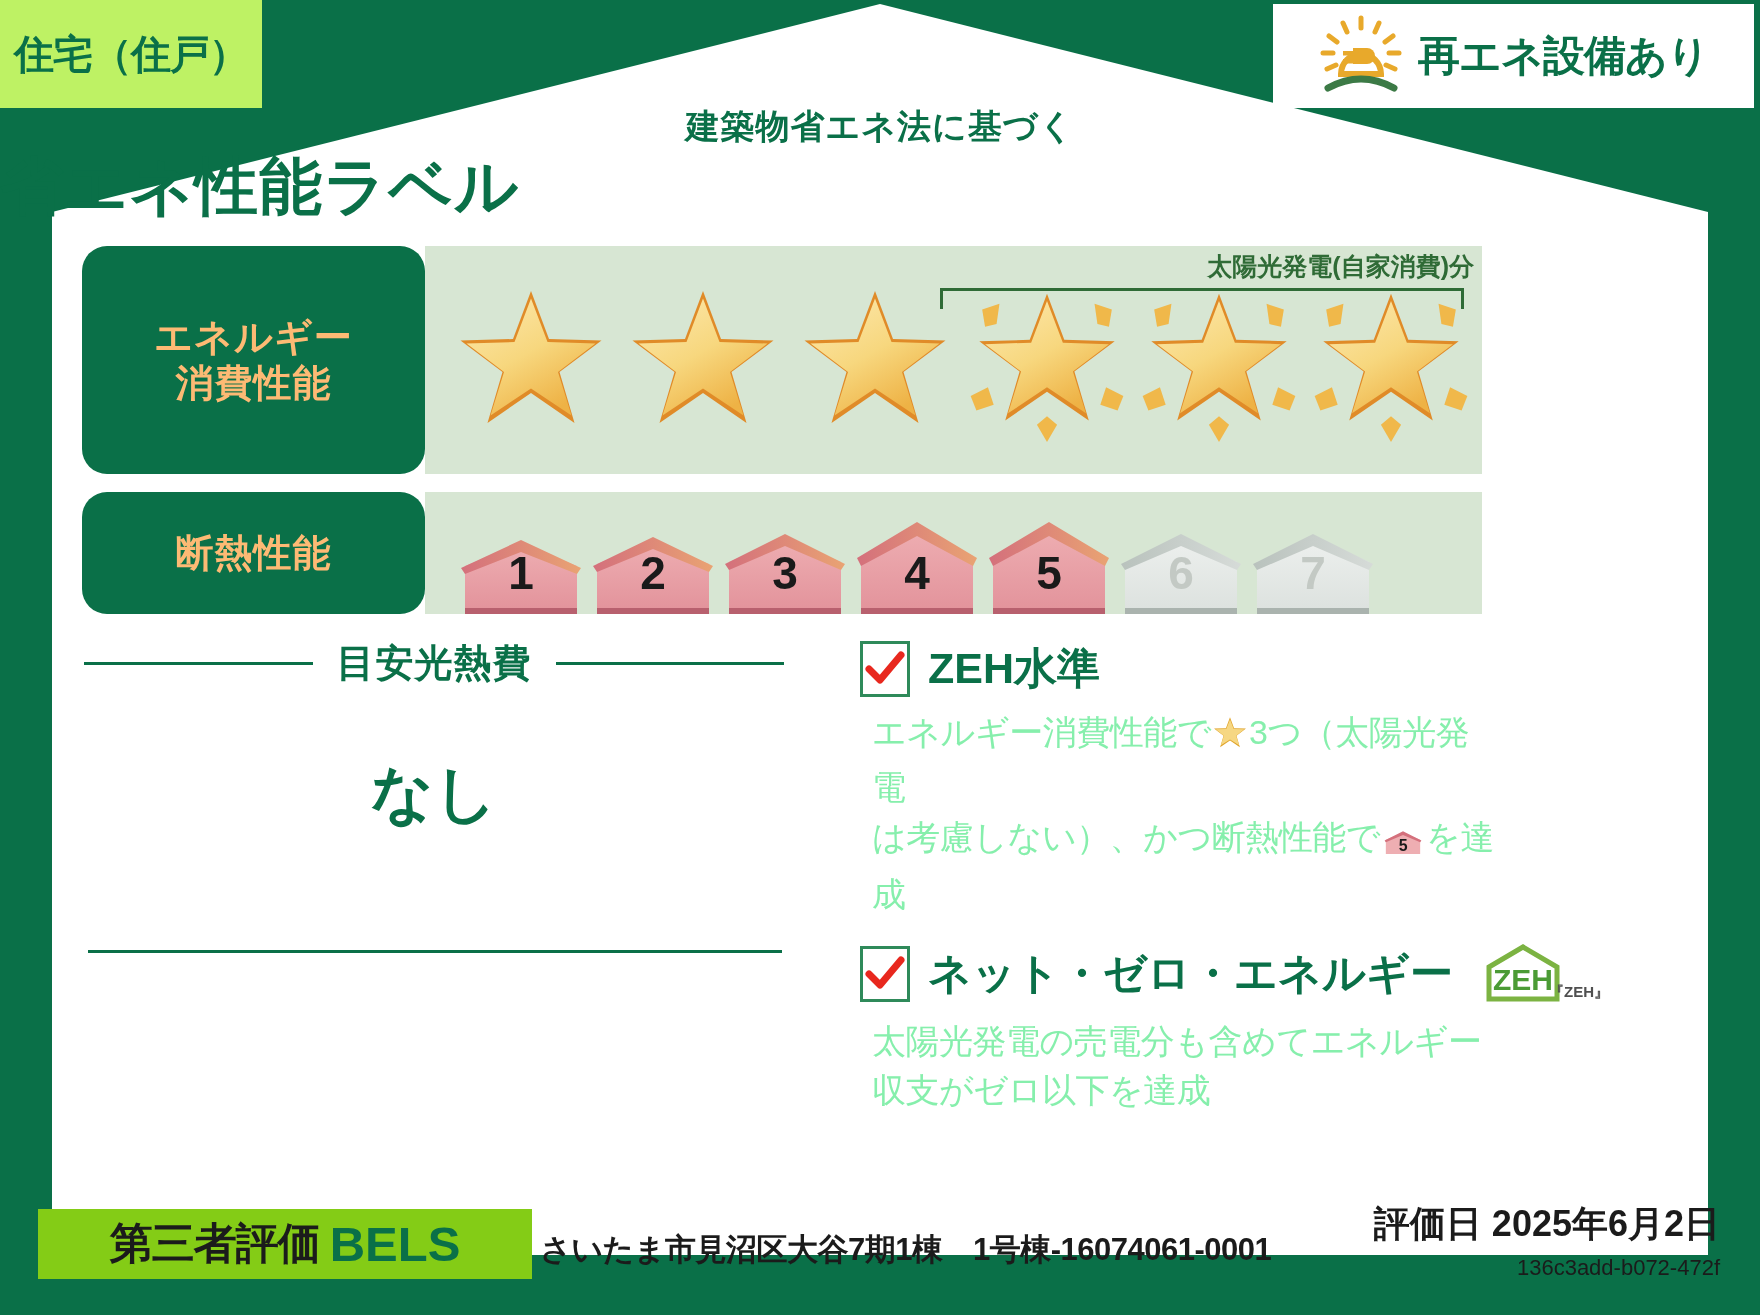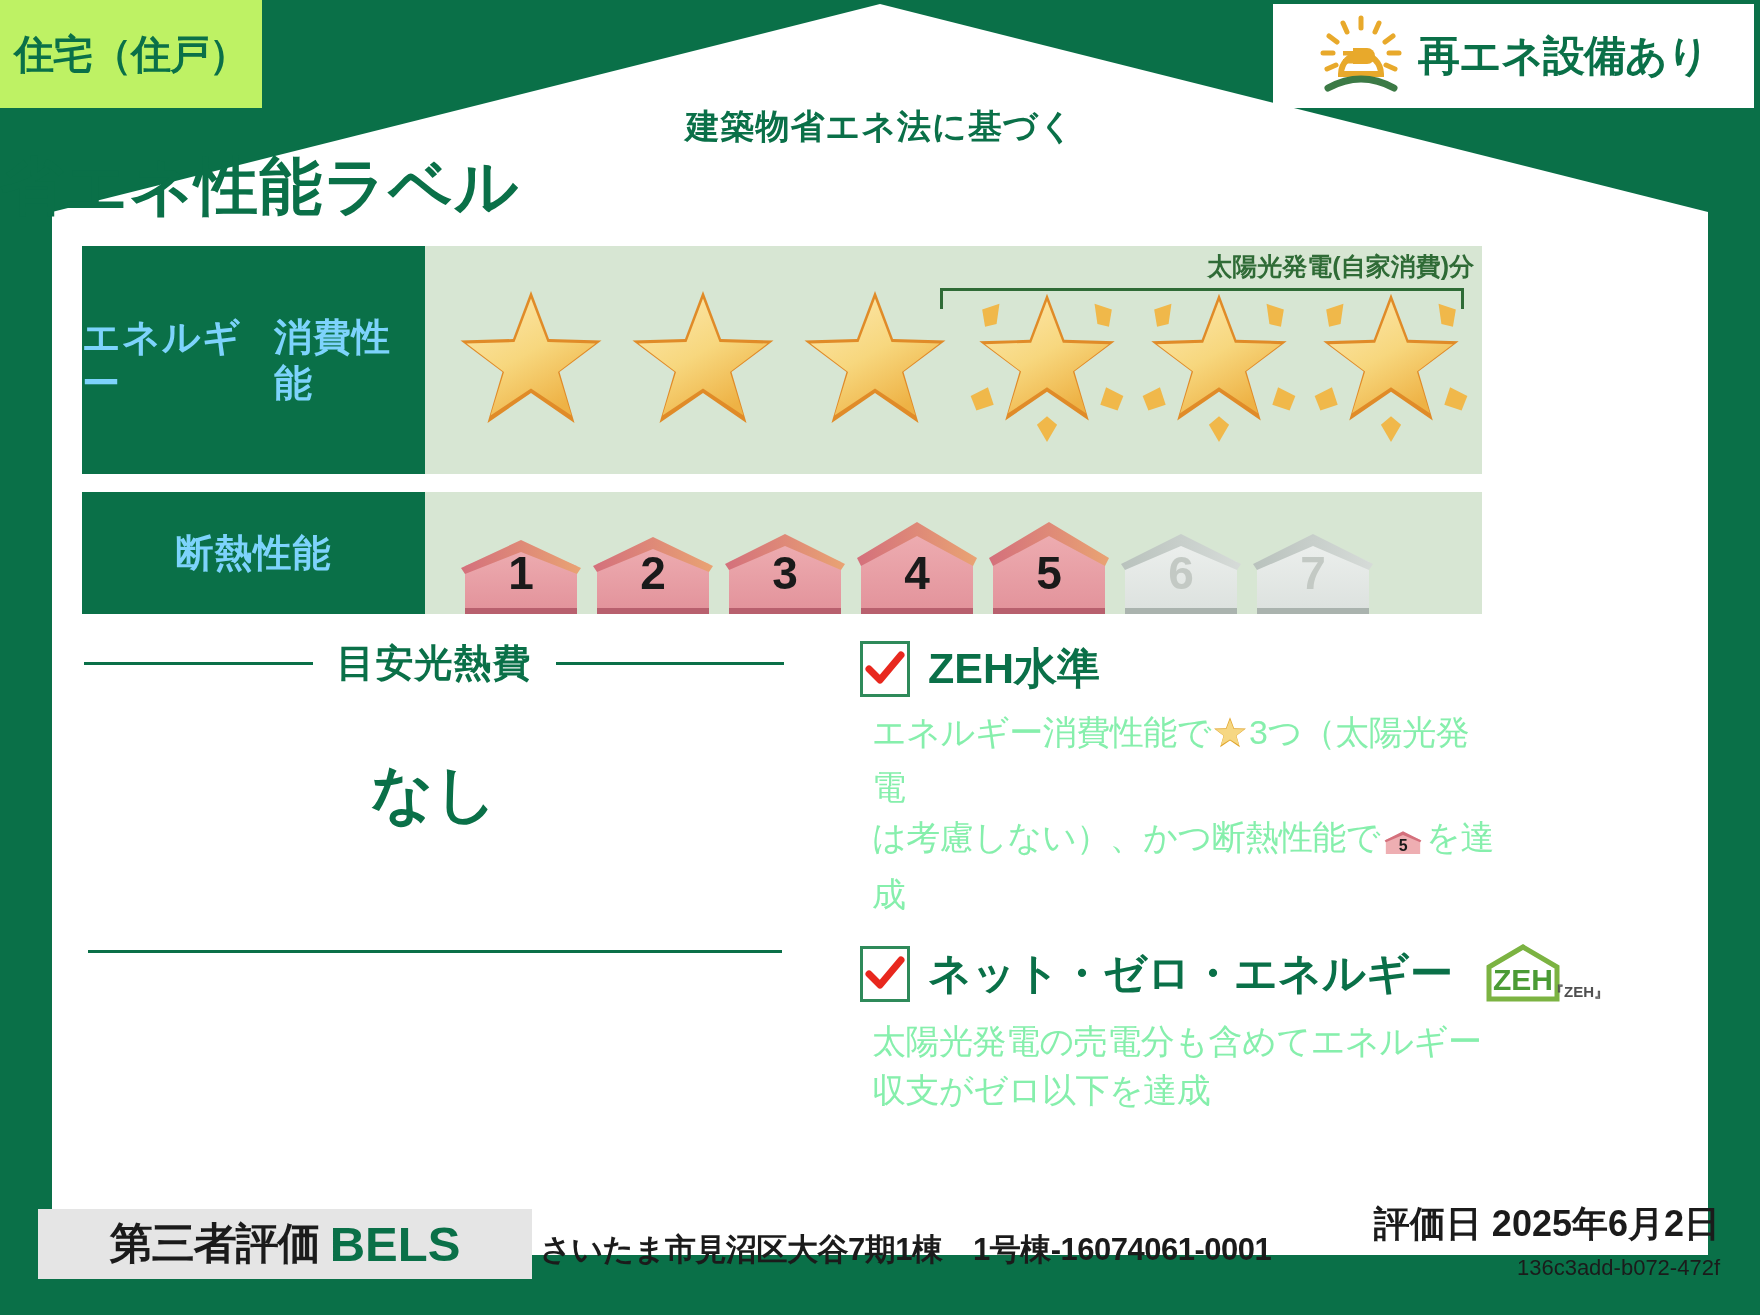--- a/index.html
+++ b/index.html
@@ -42,24 +42,25 @@
   }
   .title-main{
     position:absolute;top:144px;left:0;width:1760px;text-align:left;
     color:#0a7048;font-size:63px;font-weight:bold;letter-spacing:1px;
   }
   
   .row{
     position:absolute;left:82px;width:1400px;display:flex;
   }
   .row-label{
-    background:#0a7048;color:#7dd3fc;display:flex;flex-direction:row;
+    background:#0a7048;color:#fdba74;display:flex;flex-direction:column;
     align-items:center;justify-content:center;
     font-size:38px;font-weight:bold;line-height:1.22;letter-spacing:1px;
     flex:0 0 343px;
+    border-radius:25px;
   }
   .row-body{
     background:#d7e6d3;flex:1;position:relative;
   }
   #row-energy{top:246px;height:228px;}
   #row-insul{top:492px;height:122px;}
 
   
   .stars{
     position:absolute;left:0;top:0;width:100%;height:100%;
@@ -115,21 +116,21 @@
     color:#86efac;font-size:34px;line-height:1.45;margin:10px 0 0 12px;letter-spacing:-0.5px;
   }
   .inline-star{display:inline-block;vertical-align:-6px;margin:0 2px;}
   .inline-house{display:inline-block;vertical-align:-8px;margin:0 4px;}
   .zeh-logo{margin-left:12px;flex:0 0 auto;}
   
   .footer{
     position:absolute;left:0;bottom:0;width:1760px;height:120px;
   }
   .bels-box{
-    position:absolute;left:38px;bottom:36px;width:494px;height:70px;background:#e5e5e5;
+    position:absolute;left:38px;bottom:36px;width:494px;height:70px;background:#84cc16;
     display:flex;align-items:center;justify-content:center;gap:10px;
   }
   .bels-jp{color:#1b1b1b;font-size:43px;font-weight:bold;letter-spacing:-1px;}
   .bels-en{color:#0a7048;font-size:49px;font-weight:bold;letter-spacing:0px;}
   .addr{
     position:absolute;left:540px;bottom:44px;color:#1b1b1b;font-size:31px;font-weight:bold;
     letter-spacing:-0.5px;white-space:nowrap;
   }
   .eval-date{
     position:absolute;right:40px;bottom:66px;color:#1b1b1b;font-size:36px;font-weight:bold;

